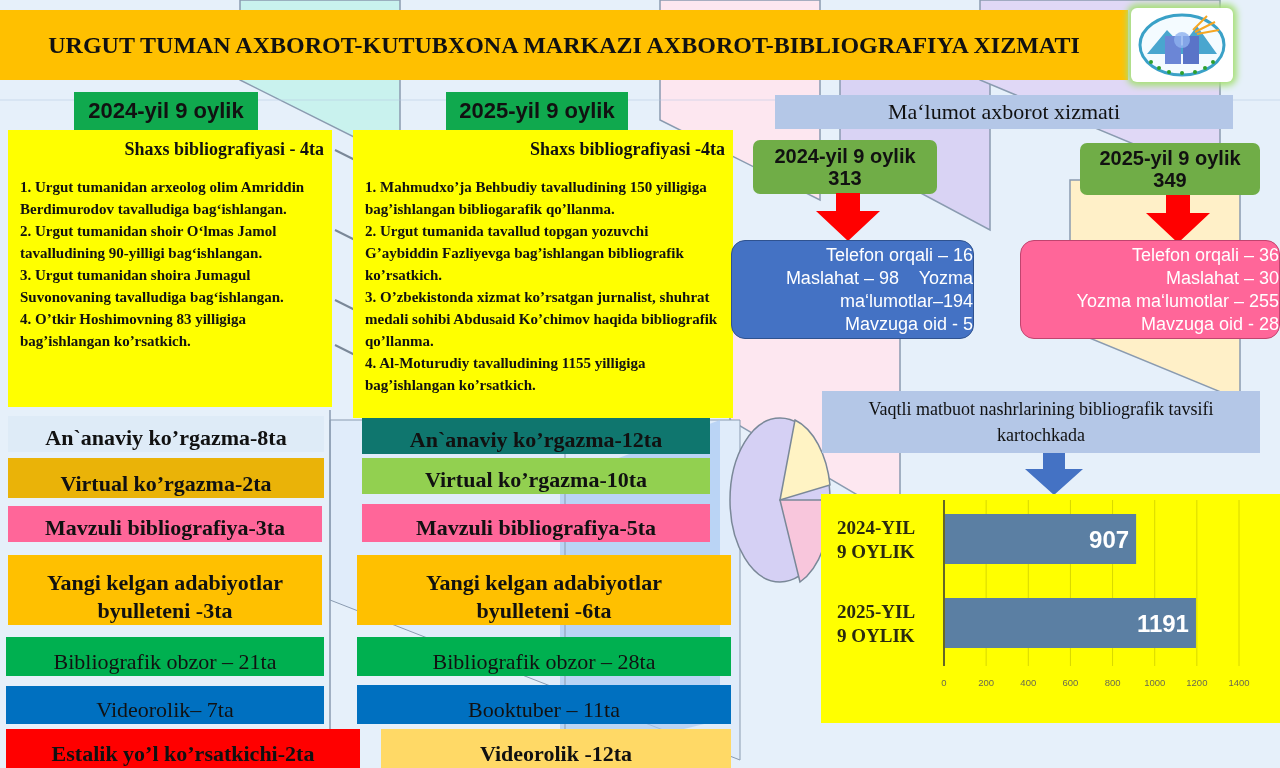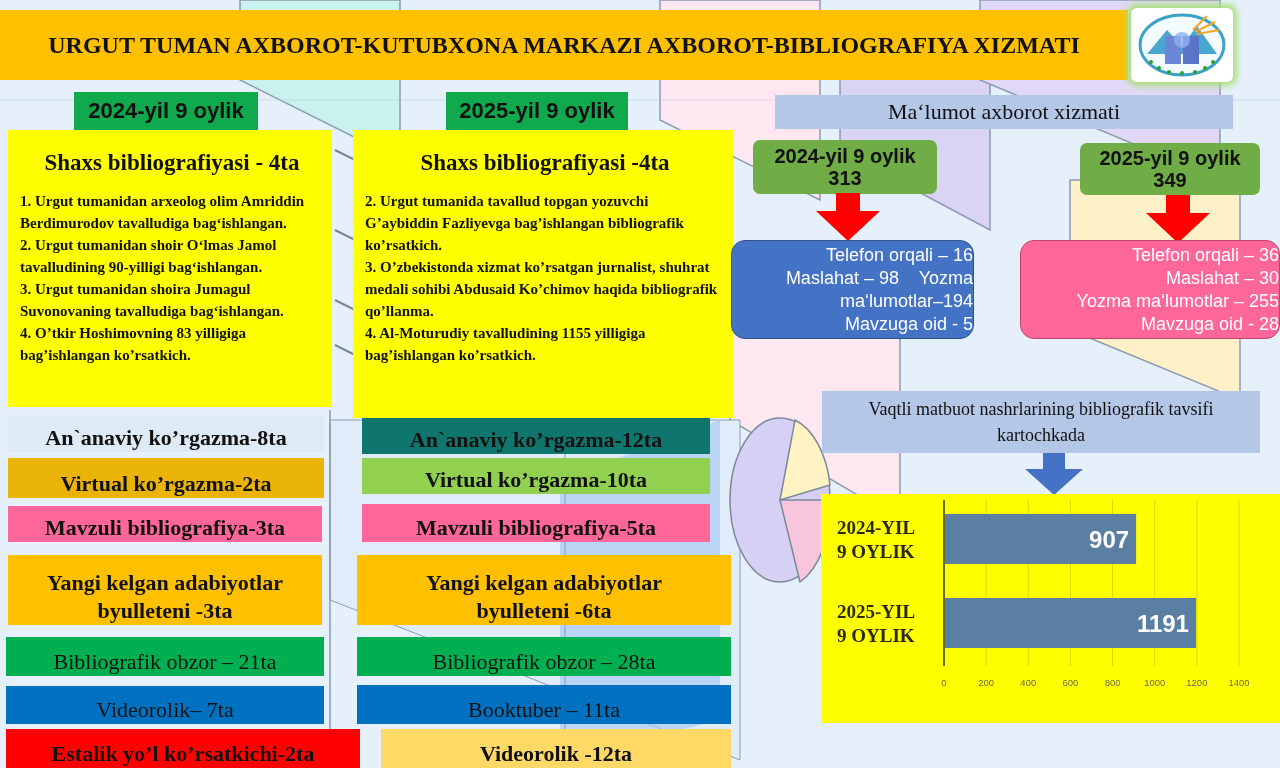--- a/index.html
+++ b/index.html
@@ -38,21 +38,21 @@
   }
   .yl-2024 { left: 74px; top: 92px; width: 184px; height: 38px; }
   .yl-2025 { left: 446px; top: 92px; width: 182px; height: 38px; }
 
   
   .shaxs {
     background: #ffff00;
     padding: 6px 8px 6px 12px;
     font-weight: bold; font-size: 15px; line-height: 22px;
   }
-  .shaxs h3 { text-align: center; font-size: 23px; margin-bottom: 16px; margin-top: 16px; }
+  .shaxs h3 { text-align: right; font-size: 18px; margin-bottom: 16px; margin-top: 2px; }
   .shaxs-2024 { left: 8px; top: 130px; width: 324px; height: 277px; }
   .shaxs-2025 { left: 353px; top: 130px; width: 380px; height: 288px; }
   .shaxs ol { list-style: none; }
 
   
   .cat {
     display: flex; align-items: flex-end; justify-content: center;
     text-align: center; font-size: 22px; line-height: 28px;
   }
   .cat.bold { font-weight: bold; }
@@ -169,20 +169,21 @@
   <ol>
     <li>1. Urgut tumanidan arxeolog olim Amriddin Berdimurodov tavalludiga bag‘ishlangan.</li>
     <li>2. Urgut tumanidan shoir O‘lmas Jamol tavalludining 90-yilligi bag‘ishlangan.</li>
     <li>3. Urgut tumanidan shoira Jumagul Suvonovaning tavalludiga bag‘ishlangan.</li>
     <li>4. O’tkir Hoshimovning 83 yilligiga bag’ishlangan ko’rsatkich.</li>
   </ol>
 </div>
 <div class="abs shaxs shaxs-2025">
   <h3>Shaxs bibliografiyasi -4ta</h3>
   <ol>
+    <li>1. Mahmudxo’ja Behbudiy tavalludining 150 yilligiga bag’ishlangan bibliogarafik qo’llanma.</li>
     <li>2. Urgut tumanida tavallud topgan yozuvchi G’aybiddin Fazliyevga bag’ishlangan bibliografik ko’rsatkich.</li>
     <li>3. O’zbekistonda xizmat ko’rsatgan jurnalist, shuhrat medali sohibi Abdusaid Ko’chimov haqida bibliografik qo’llanma.</li>
     <li>4. Al-Moturudiy tavalludining 1155 yilligiga bag’ishlangan ko’rsatkich.</li>
   </ol>
 </div>
 
 <div class="abs cat bold" style="left:8px;top:416px;width:316px;height:36px;background:#deebf7;">
   <span>An`anaviy ko’rgazma-8ta</span>
   </div>
 <div class="abs cat bold" style="left:8px;top:458px;width:316px;height:40px;background:#eab308;">

